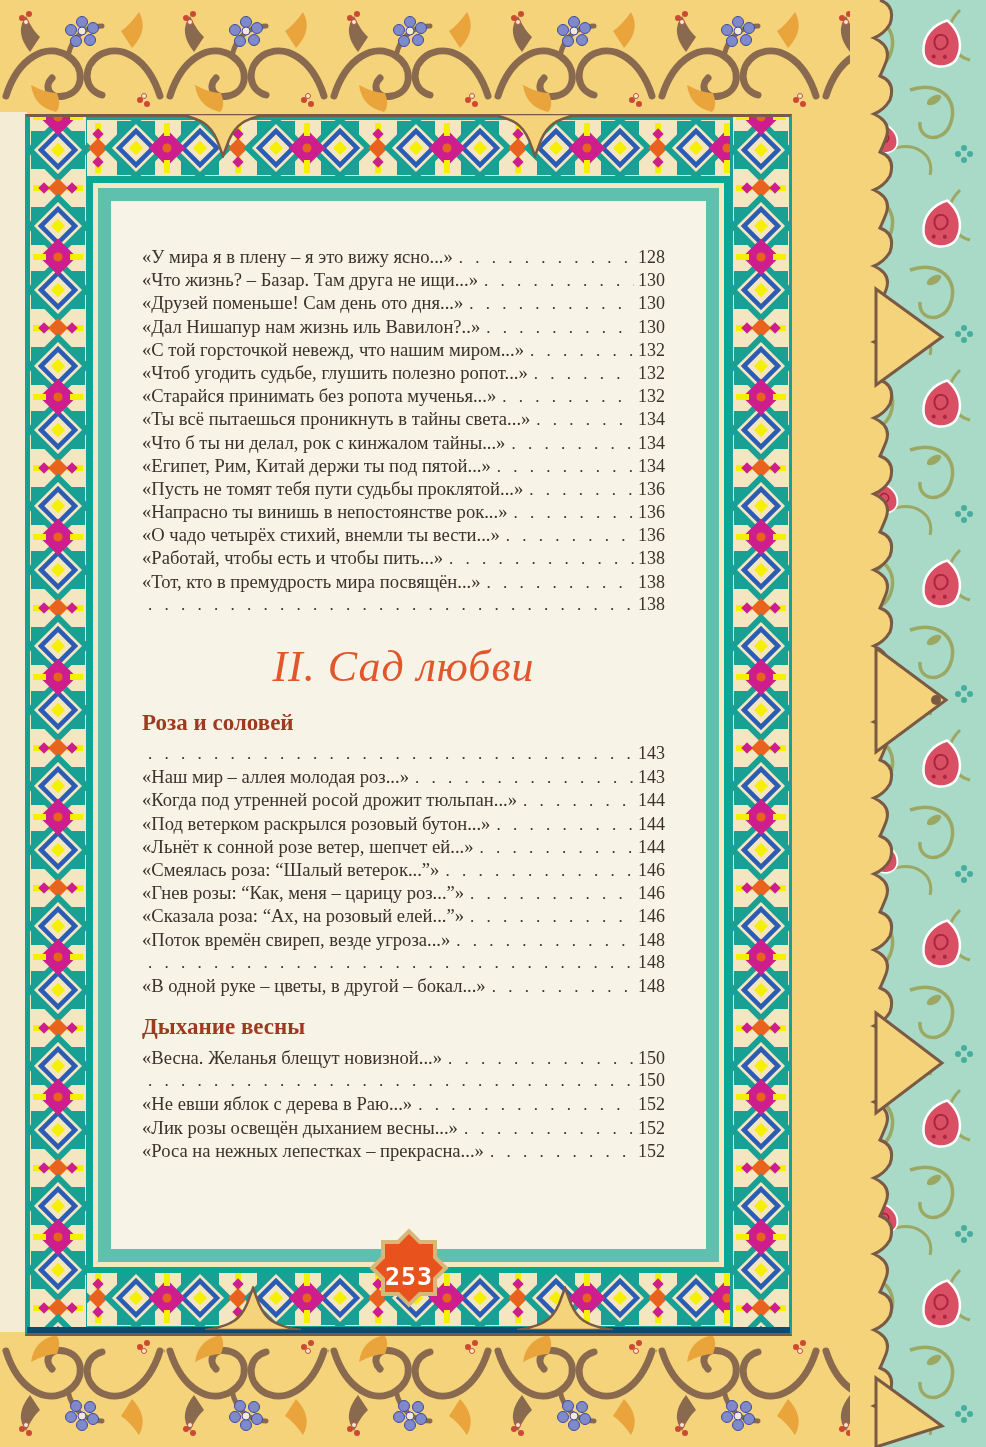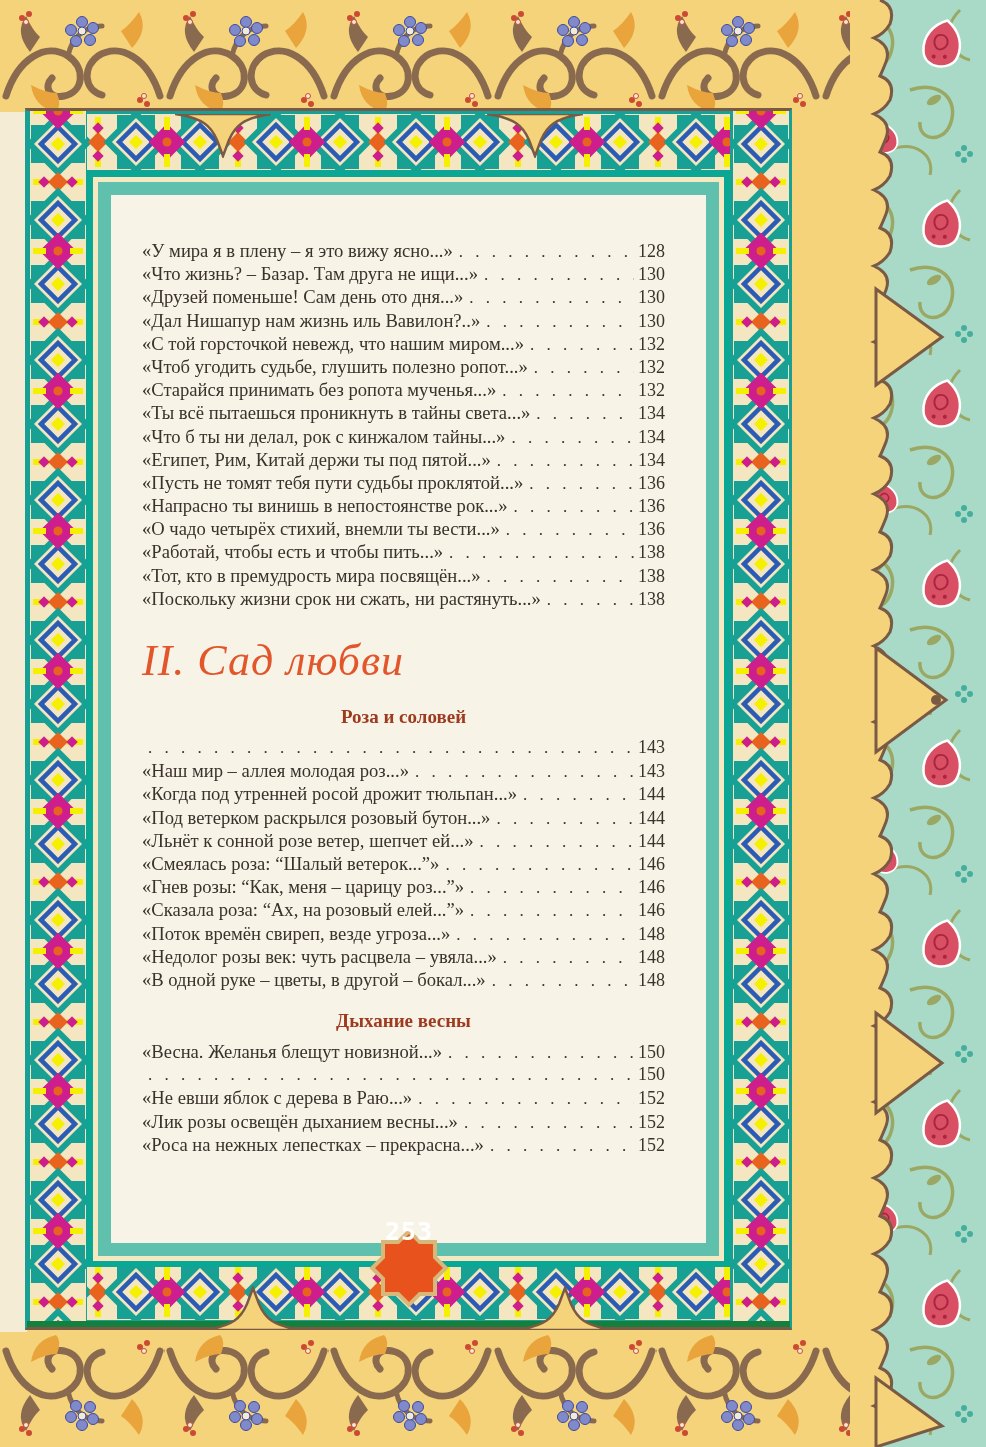--- a/index.html
+++ b/index.html
@@ -10,45 +10,45 @@
   }
   .abs{position:absolute;}
   
   .left-edge{left:0;top:112px;width:27px;height:1220px;background:#f4ecd4;}
   
   .band-top{left:0;top:0;}
   .band-bottom{left:0;top:1328px;}
   .gutter{left:786px;top:114px;}
   .aqua{left:830px;top:0;}
   
-  .frame{left:25px;top:108px;width:763px;height:1216px;background:#15803d;
+  .frame{left:25px;top:114px;width:763px;height:1216px;background:#0c4a6e;
          border-top:3px solid #7a5a44;border-bottom:3px solid #7a5a44;
          border-left:2px solid #17a093;border-right:2px solid #17a093;}
   .geo-band{position:absolute;}
   .f1{position:absolute;inset:60px;background:#0aa795;}
   .f2{position:absolute;inset:66px;background:#f6e9c2;}
   .f3{position:absolute;inset:71px;background:#5fc0ae;}
   .paper{position:absolute;inset:84px;background:#f7f3e7;
          padding:44px 41px 0 31px;box-sizing:border-box;}
   
   .row{display:flex;align-items:baseline;height:23.2px;line-height:23.2px;
        font-size:18.6px;color:#3a322b;}
   .t{white-space:nowrap;}
   .leader{flex:1;overflow:hidden;white-space:nowrap;margin:0 4px 0 6px;
           letter-spacing:4px;font-size:17px;color:#3a322b;}
   .pg{white-space:nowrap;font-size:18px;}
-  h1.part{margin:22px 0 14px;text-align:left;font-style:italic;font-weight:500;
+  h1.part{margin:22px 0 14px;text-align:center;font-style:italic;font-weight:500;
           font-size:44px;line-height:58px;color:#e2562b;
           font-family:"Liberation Serif",serif;letter-spacing:1px;}
-  h2.sect{margin:9px 0 6px;font-size:19px;line-height:26px;font-weight:bold;
-          color:#9e3a1f;text-align:center;}
+  h2.sect{margin:9px 0 6px;font-size:23px;line-height:26px;font-weight:bold;
+          color:#9e3a1f;}
   h2.sect2{margin-top:17px;}
   
   .badge{left:367px;top:1226px;width:84px;height:84px;}
-  .badge-num{left:367px;top:1188px;width:84px;height:84px;display:flex;
+  .badge-num{left:367px;top:1233px;width:84px;height:84px;display:flex;
              align-items:center;justify-content:center;color:#ffffff;
              font-family:"DejaVu Sans Mono",monospace;font-weight:bold;
              font-size:25px;letter-spacing:1px;padding-top:2px;box-sizing:border-box;}
 </style>
 </head>
 <body>
 
 <svg width="0" height="0" style="position:absolute" aria-hidden="true">
   <defs>
 
@@ -330,21 +330,20 @@
           <span class="t">«Работай, чтобы есть и чтобы пить...»</span>
           <span class="leader">. . . . . . . . . . . . . . . . . . . . . . . . . . . . . . . . . . . . . . . . . . . . . . . . . . . . . . . . . . . . </span>
           <span class="pg">138</span>
         </div>
         <div class="row">
           <span class="t">«Тот, кто в премудрость мира посвящён...»</span>
           <span class="leader">. . . . . . . . . . . . . . . . . . . . . . . . . . . . . . . . . . . . . . . . . . . . . . . . . . . . . . . . . . . . </span>
           <span class="pg">138</span>
         </div>
         <div class="row">
-          <span class="t">«Поскольку жизни срок ни сжать, ни растянуть...»</span>
           <span class="leader">. . . . . . . . . . . . . . . . . . . . . . . . . . . . . . . . . . . . . . . . . . . . . . . . . . . . . . . . . . . . </span>
           <span class="pg">138</span>
         </div>
       </div>
     <h1 class="part">II. Сад любви</h1>
     <h2 class="sect">Роза и соловей</h2>
     <div>
         <div class="row">
           <span class="leader">. . . . . . . . . . . . . . . . . . . . . . . . . . . . . . . . . . . . . . . . . . . . . . . . . . . . . . . . . . . . </span>
           <span class="pg">143</span>
@@ -383,21 +382,20 @@
           <span class="t">«Сказала роза: “Ах, на розовый елей...”»</span>
           <span class="leader">. . . . . . . . . . . . . . . . . . . . . . . . . . . . . . . . . . . . . . . . . . . . . . . . . . . . . . . . . . . . </span>
           <span class="pg">146</span>
         </div>
         <div class="row">
           <span class="t">«Поток времён свиреп, везде угроза...»</span>
           <span class="leader">. . . . . . . . . . . . . . . . . . . . . . . . . . . . . . . . . . . . . . . . . . . . . . . . . . . . . . . . . . . . </span>
           <span class="pg">148</span>
         </div>
         <div class="row">
-          <span class="t">«Недолог розы век: чуть расцвела – увяла...»</span>
           <span class="leader">. . . . . . . . . . . . . . . . . . . . . . . . . . . . . . . . . . . . . . . . . . . . . . . . . . . . . . . . . . . . </span>
           <span class="pg">148</span>
         </div>
         <div class="row">
           <span class="t">«В одной руке – цветы, в другой – бокал...»</span>
           <span class="leader">. . . . . . . . . . . . . . . . . . . . . . . . . . . . . . . . . . . . . . . . . . . . . . . . . . . . . . . . . . . . </span>
           <span class="pg">148</span>
         </div>
       </div>
     <h2 class="sect sect2">Дыхание весны</h2>

